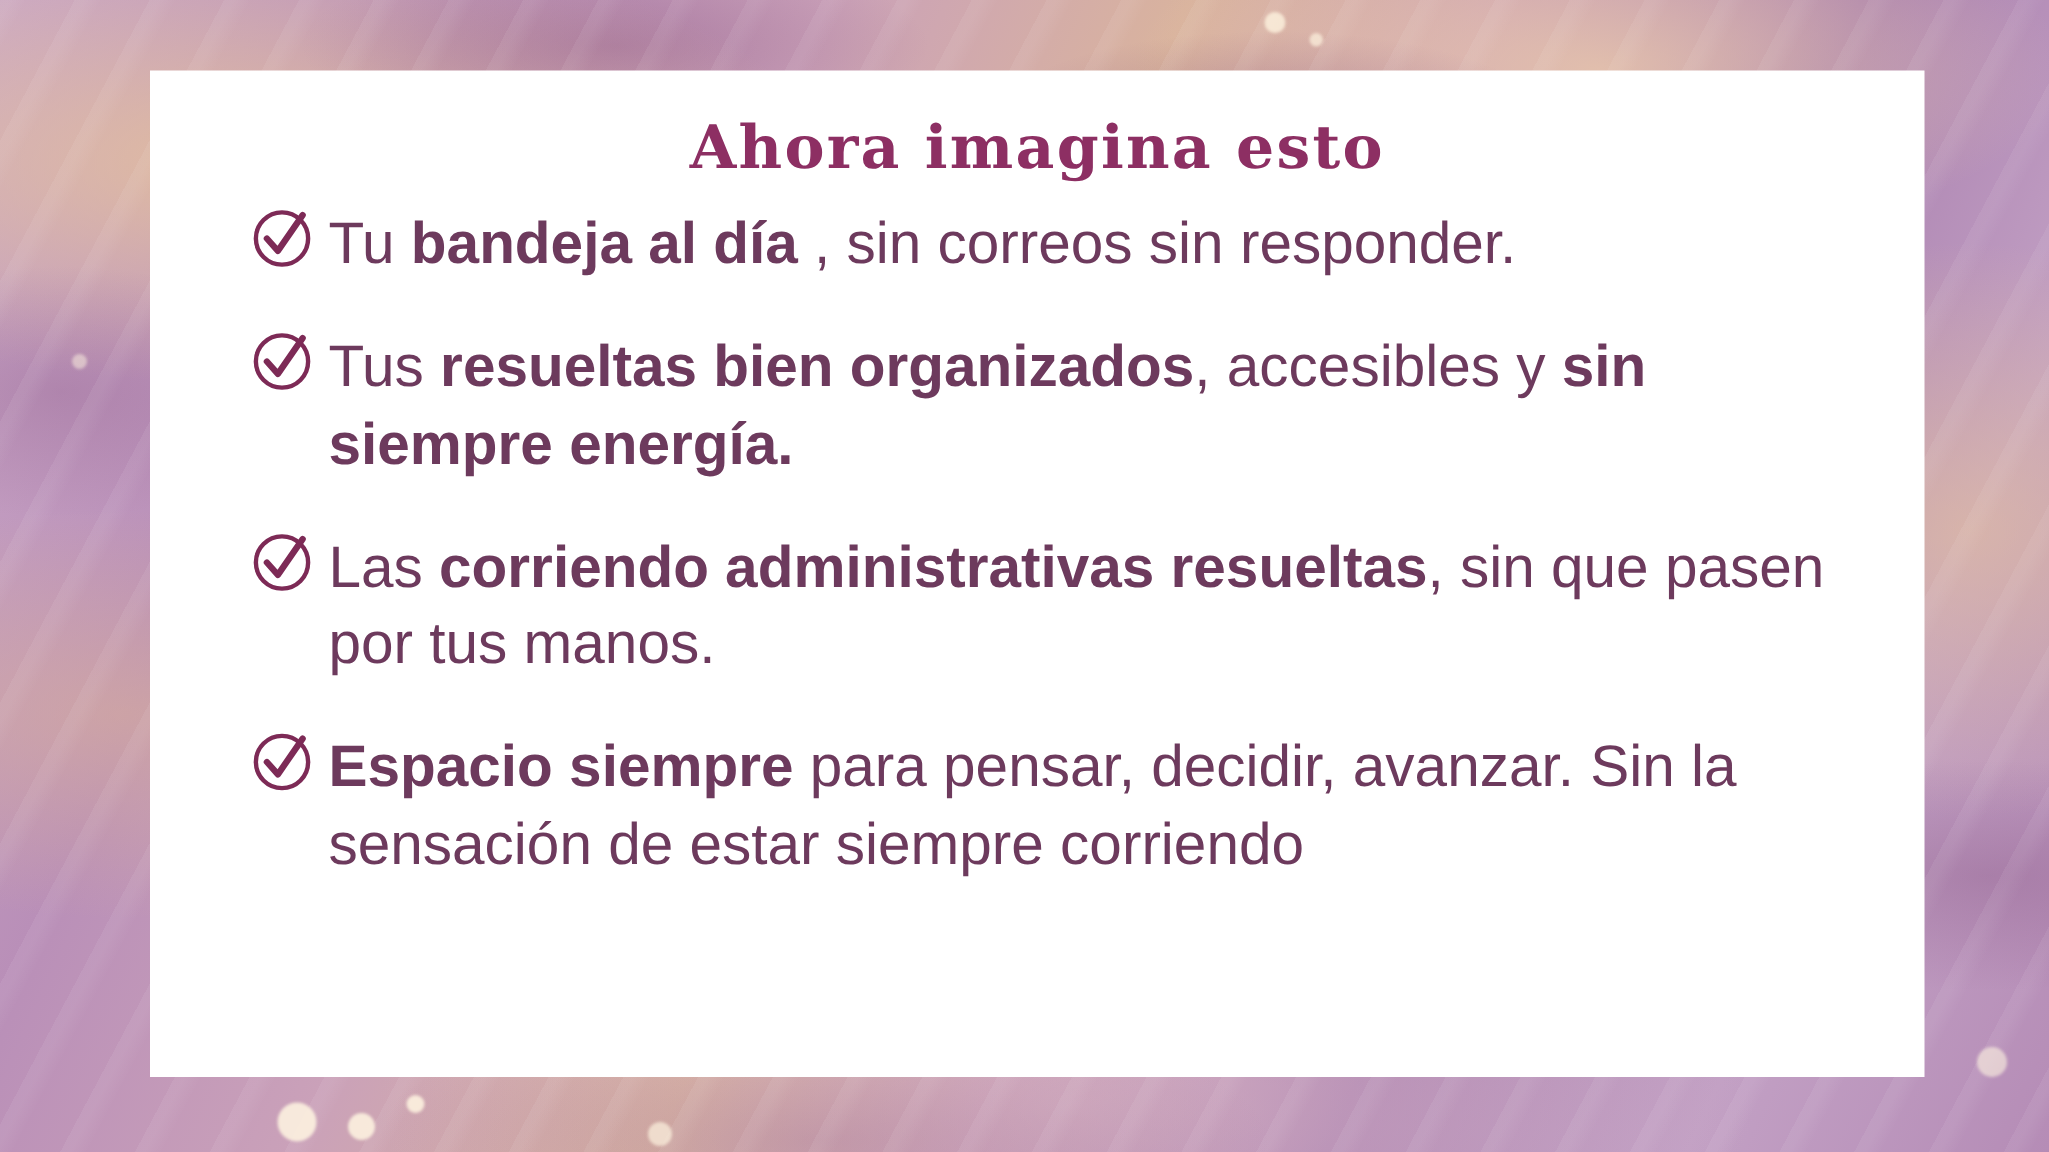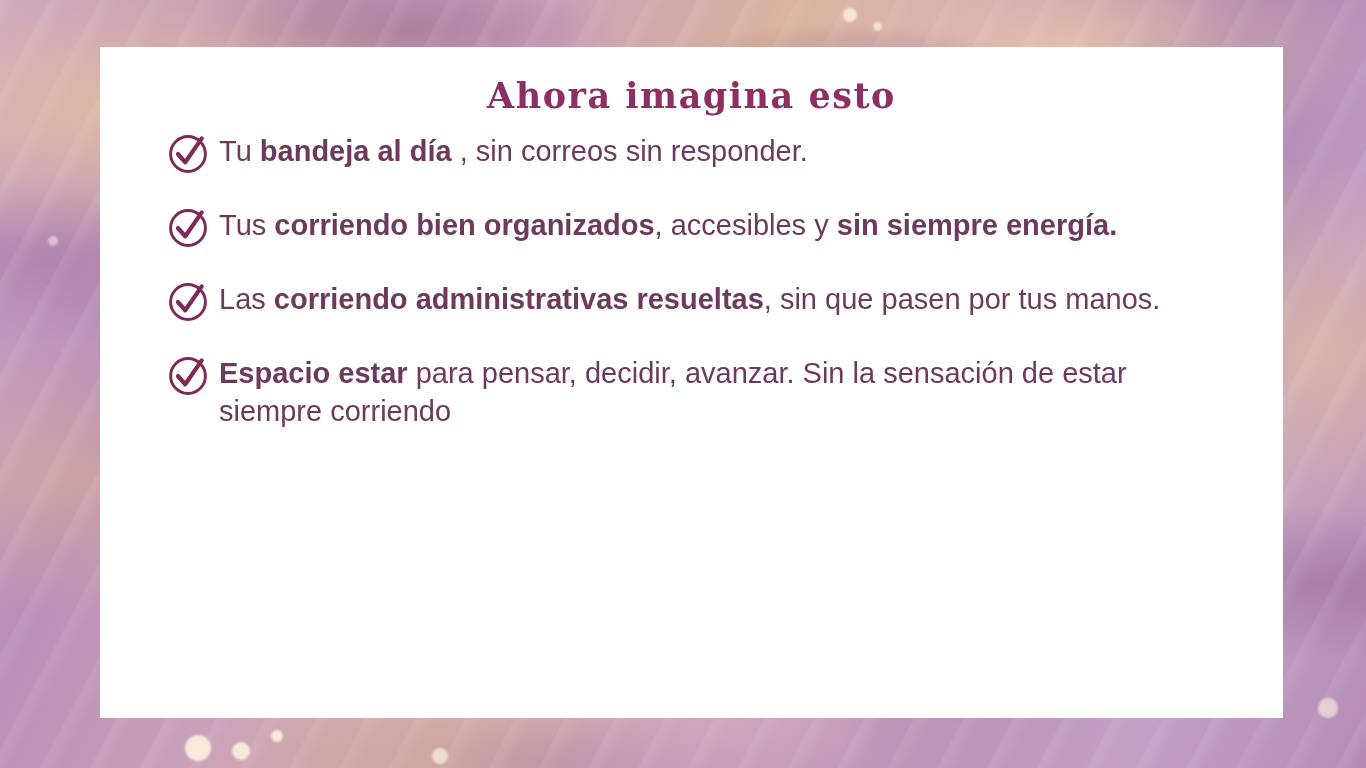--- a/index.html
+++ b/index.html
@@ -73,21 +73,21 @@
     height: 671px;
     background: #ffffff;
     box-sizing: border-box;
     padding: 26px 34px 20px 34px;
   }
 
   #title {
     text-align: center;
     font-family: "DejaVu Serif", "Liberation Serif", serif;
     font-weight: 700;
-    font-size: 35px;
+    font-size: 40px;
     letter-spacing: 1.5px;
     color: #8d2f63;
     margin: 4px 0 14px 0;
     line-height: 1.1;
   }
 
   .list {
     margin: 0;
     padding: 0 25px 0 32px;
     list-style: none;
@@ -102,21 +102,21 @@
 
   .check {
     flex: 0 0 auto;
     width: 44px;
     height: 44px;
     margin-right: 9px;
     margin-top: 2px;
   }
 
   .item-text {
-    font-size: 29px;
+    font-size: 39px;
     line-height: 1.33;
     color: #6d3a5d;
     font-weight: 400;
     padding-top: 2px;
   }
   .item-text b {
     font-weight: 700;
     color: #6d3a5d;
   }
 </style>
@@ -156,39 +156,39 @@
         <span class="item-text">Tu <b>bandeja al día </b>, sin correos sin responder.</span>
       </li>
 
       <li class="item">
         <span class="check">
           <svg viewBox="0 0 48 48" width="44" height="44" aria-hidden="true">
             <circle cx="24" cy="24" r="19" fill="none" stroke="#7d2a56" stroke-width="3.2"></circle>
             <path d="M13 24 L21 33 L39 7" fill="none" stroke="#7d2a56" stroke-width="4.6" stroke-linecap="round" stroke-linejoin="round"></path>
           </svg>
         </span>
-        <span class="item-text">Tus <b>corriendo bien organizados</b>, accesibles y <b>sin siempre energía.</b></span>
+        <span class="item-text">Tus <b>resueltas bien organizados</b>, accesibles y <b>sin siempre energía.</b></span>
       </li>
 
 
       <li class="item">
         <span class="check">
           <svg viewBox="0 0 48 48" width="44" height="44" aria-hidden="true">
             <circle cx="24" cy="24" r="19" fill="none" stroke="#7d2a56" stroke-width="3.2"></circle>
             <path d="M13 24 L21 33 L39 7" fill="none" stroke="#7d2a56" stroke-width="4.6" stroke-linecap="round" stroke-linejoin="round"></path>
           </svg>
         </span>
         <span class="item-text">Las <b>corriendo administrativas resueltas</b>, sin que pasen por tus manos.</span>
       </li>
 
       <li class="item">
         <span class="check">
           <svg viewBox="0 0 48 48" width="44" height="44" aria-hidden="true">
             <circle cx="24" cy="24" r="19" fill="none" stroke="#7d2a56" stroke-width="3.2"></circle>
             <path d="M13 24 L21 33 L39 7" fill="none" stroke="#7d2a56" stroke-width="4.6" stroke-linecap="round" stroke-linejoin="round"></path>
           </svg>
         </span>
-        <span class="item-text"><b>Espacio estar</b> para pensar, decidir, avanzar. Sin la sensación de estar siempre corriendo</span>
+        <span class="item-text"><b>Espacio siempre</b> para pensar, decidir, avanzar. Sin la sensación de estar siempre corriendo</span>
       </li>
 
     </ul>
   </div>
 </div>
 
 </body></html>

